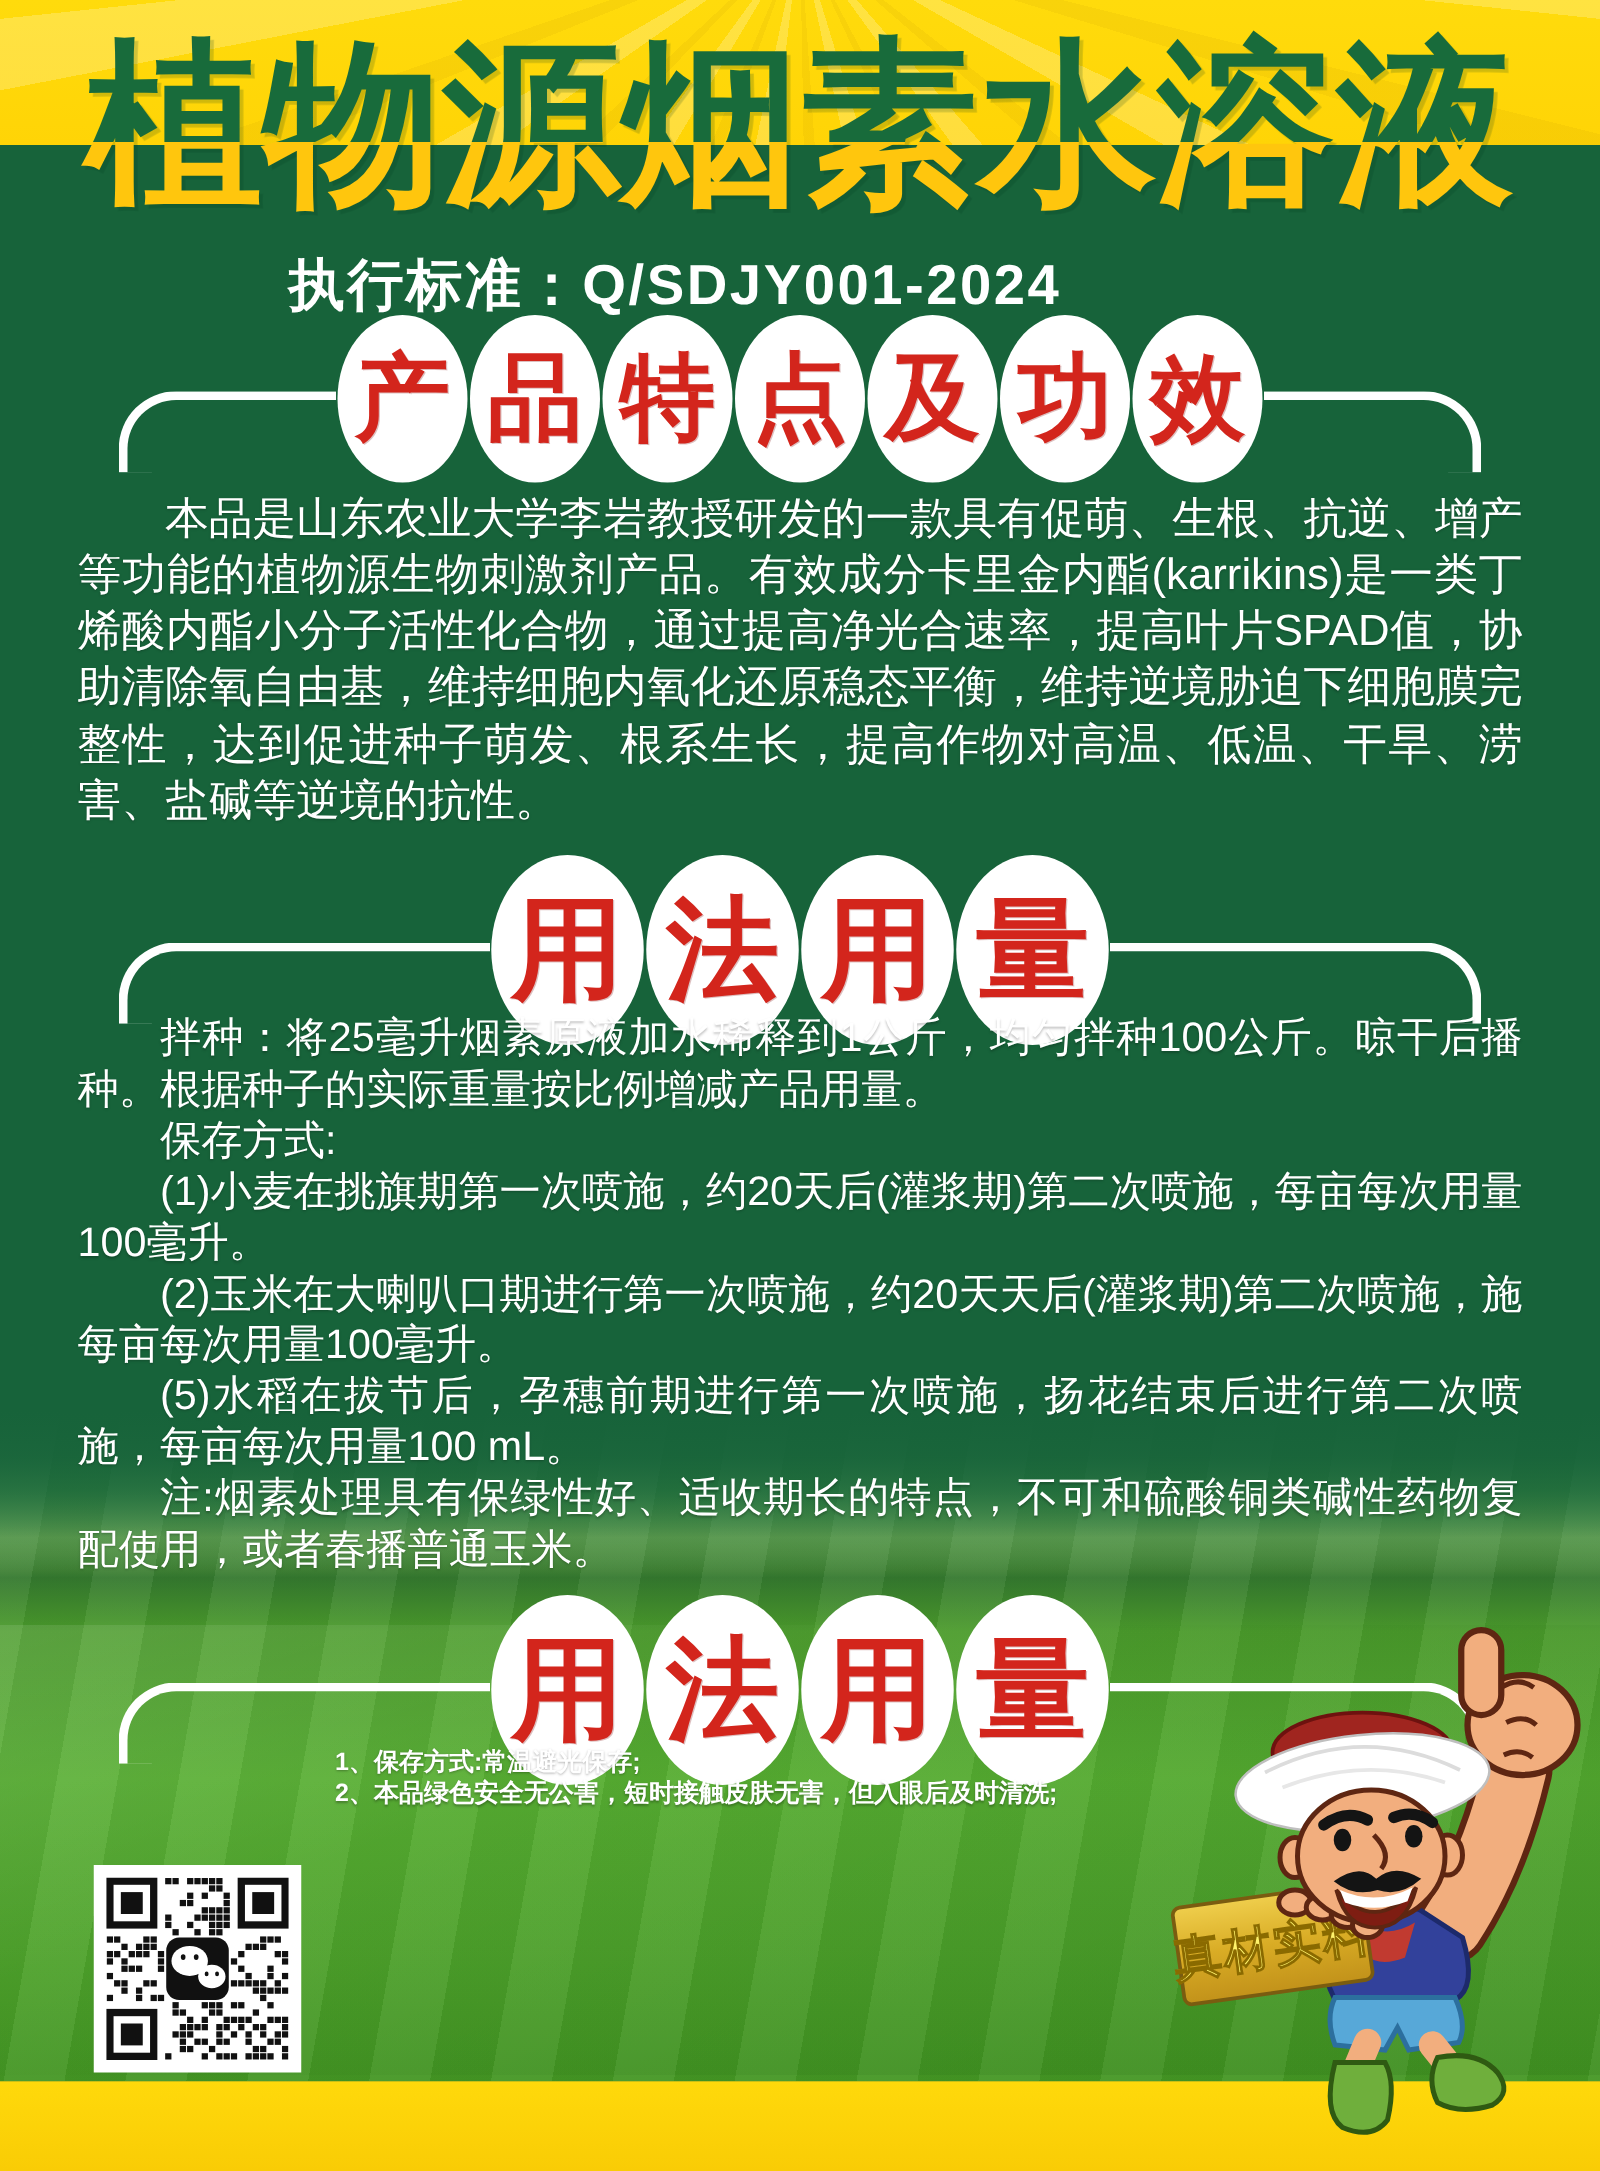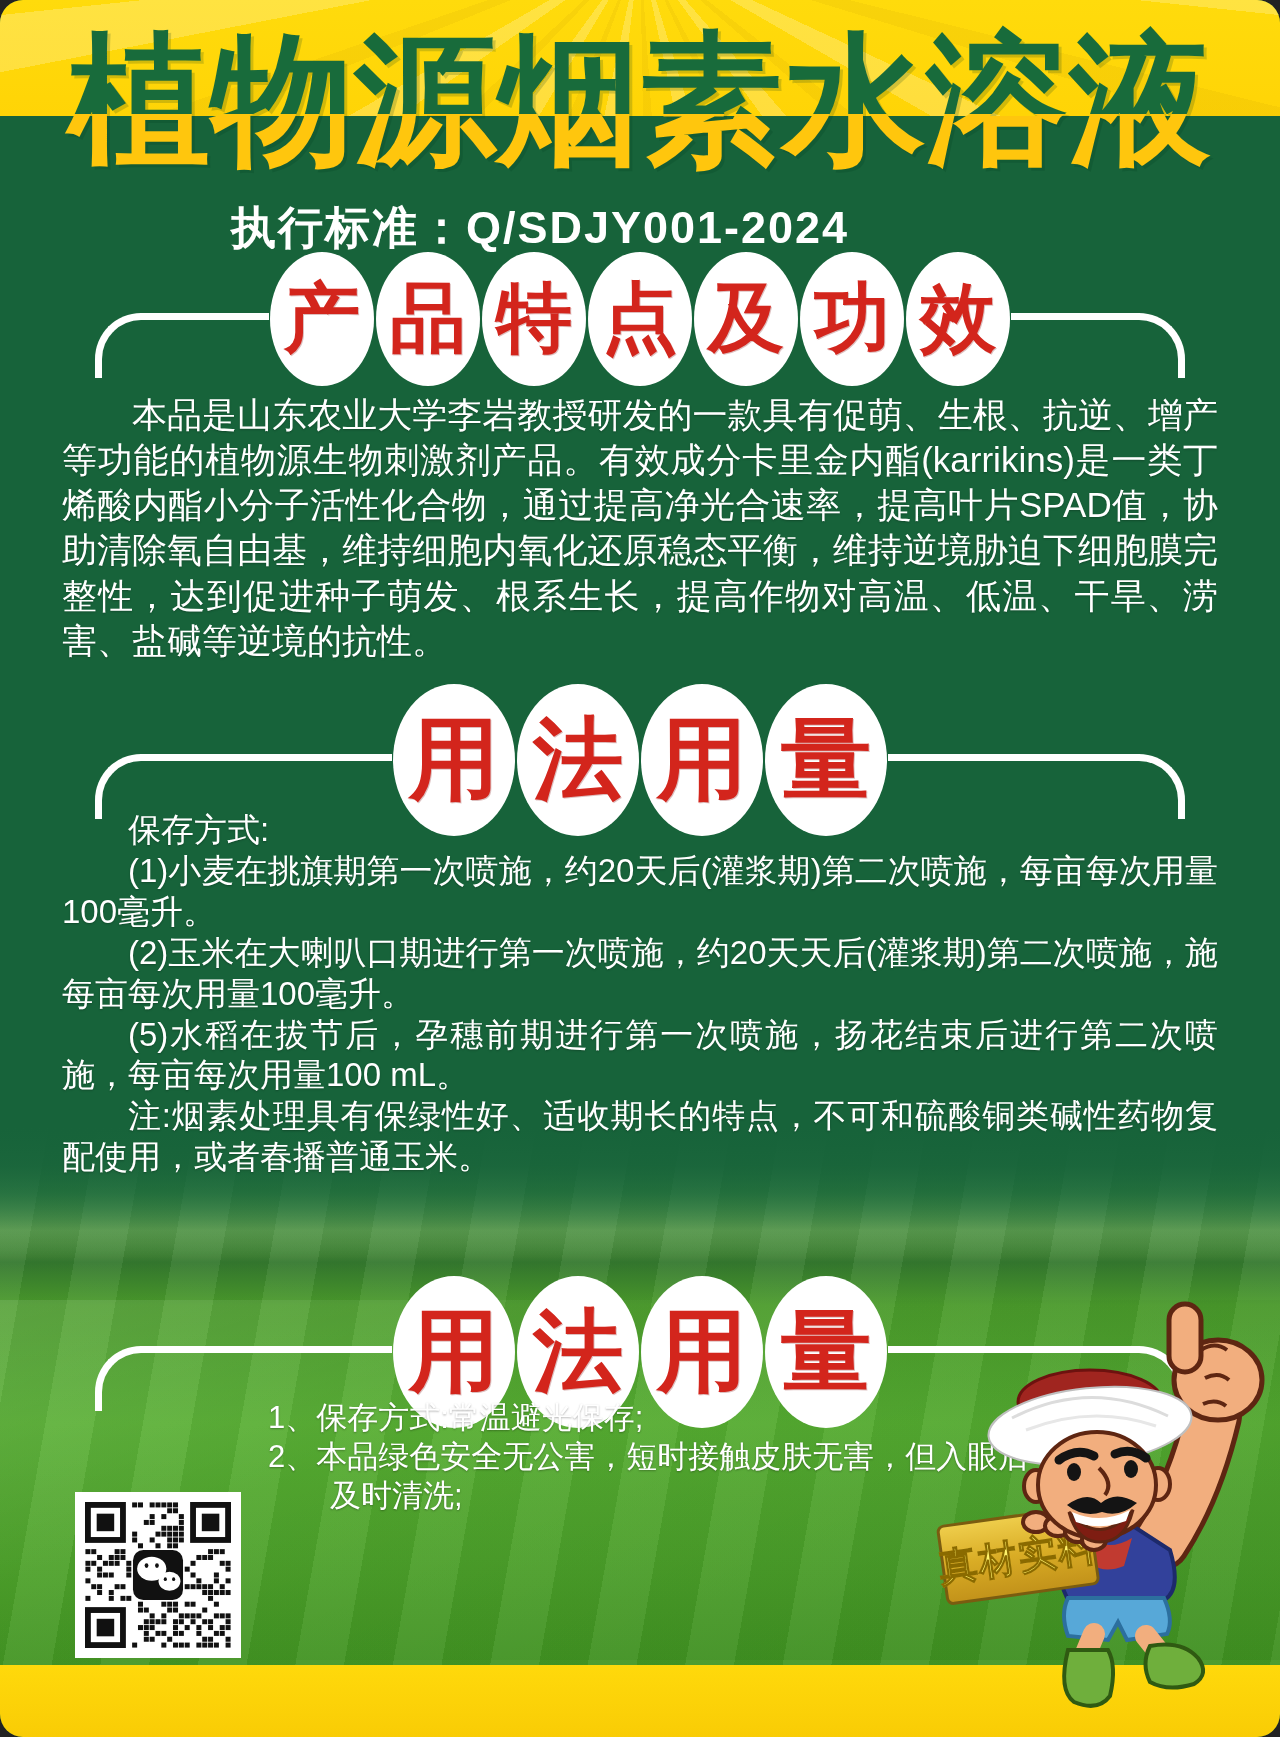--- a/index.html
+++ b/index.html
@@ -1,20 +1,19 @@
 <!DOCTYPE html>
 <html><head>
 <meta charset="utf-8">
 <style>
   html,body{margin:0;padding:0;background:#222;}
   .poster{
     position:relative;width:1280px;height:1737px;overflow:hidden;
     background:#17633A;
     font-family:"Liberation Sans","DejaVu Sans",sans-serif;
-    border-radius:23px;
   }
   
   .banner{
     position:absolute;left:0;top:0;width:1280px;height:116px;
     background:
       repeating-conic-gradient(from 115deg at 50% -45%,
         rgba(255,255,255,0.22) 0deg 5deg,
         rgba(255,255,255,0) 5deg 13deg,
         rgba(186,140,0,0.10) 13deg 16deg,
         rgba(255,255,255,0) 16deg 24deg),
@@ -45,22 +44,22 @@
   .hdr-small .bubble{width:104px;height:134px;}
   .hdr-small .bubble span{font-size:76px;}
   .hdr-big .bubble{width:122px;height:152px;}
   .hdr-big .bubble span{font-size:90px;}
   
   .body-text{position:absolute;left:62px;width:1156px;color:#fff;text-align:justify;z-index:6;
     text-shadow:0 1px 2px rgba(0,0,0,0.25);}
   .body-text p{margin:0;text-indent:2em;}
   .body-1{top:392px;font-size:35px;line-height:1.29;font-weight:500;}
   .body-2{top:810px;font-size:33px;line-height:1.24;font-weight:500;}
-  .notes{position:absolute;left:268px;top:1398px;width:780px;color:#fff;font-size:31px;
-    line-height:1.26;font-weight:400;z-index:6;text-shadow:0 1px 2px rgba(0,0,0,0.3);}
+  .notes{position:absolute;left:268px;top:1398px;width:780px;color:#fff;font-size:20px;
+    line-height:1.26;font-weight:700;z-index:6;text-shadow:0 1px 2px rgba(0,0,0,0.3);}
   .note-item{padding-left:2em;text-indent:-2em;margin:0;}
   
   .field{
     position:absolute;left:0;top:1128px;width:1280px;height:537px;z-index:1;
     background:
       linear-gradient(180deg,rgba(23,99,58,1) 0%,rgba(23,99,58,0.9) 7%,rgba(23,99,58,0) 24%),
       repeating-linear-gradient(100deg,rgba(255,255,255,0.05) 0 48px,rgba(0,40,0,0.05) 48px 96px),
       linear-gradient(180deg,#22703C 0%,#3A8743 12%,#6FAB54 19%,#35792F 25%,#4C9C2C 33%,#57AE32 55%,#4FA32C 80%,#459724 100%);
   }
   .treeline{
@@ -143,20 +142,21 @@
           <span>用</span>
         </div>
       <div class="bubble">
           <span>量</span>
         </div>
     </div>
     <div class="hook hook-right"></div>
   </div>
 
   <div class="body-text body-2">
+    <p>拌种：将25毫升烟素原液加水稀释到1公斤，均匀拌种100公斤。晾干后播种。根据种子的实际重量按比例增减产品用量。</p>
     <p>保存方式:</p>
     <p>(1)小麦在挑旗期第一次喷施，约20天后(灌浆期)第二次喷施，每亩每次用量100毫升。</p>
     <p>(2)玉米在大喇叭口期进行第一次喷施，约20天天后(灌浆期)第二次喷施，施每亩每次用量100毫升。</p>
     <p>(5)水稻在拔节后，孕穗前期进行第一次喷施，扬花结束后进行第二次喷施，每亩每次用量100 mL。</p>
     <p>注:烟素处理具有保绿性好、适收期长的特点，不可和硫酸铜类碱性药物复配使用，或者春播普通玉米。</p>
   </div>
 
   <div class="sec-header hdr-big" style="top:1276px;">
     <div class="hook hook-left"></div>
     <div class="bubbles">

